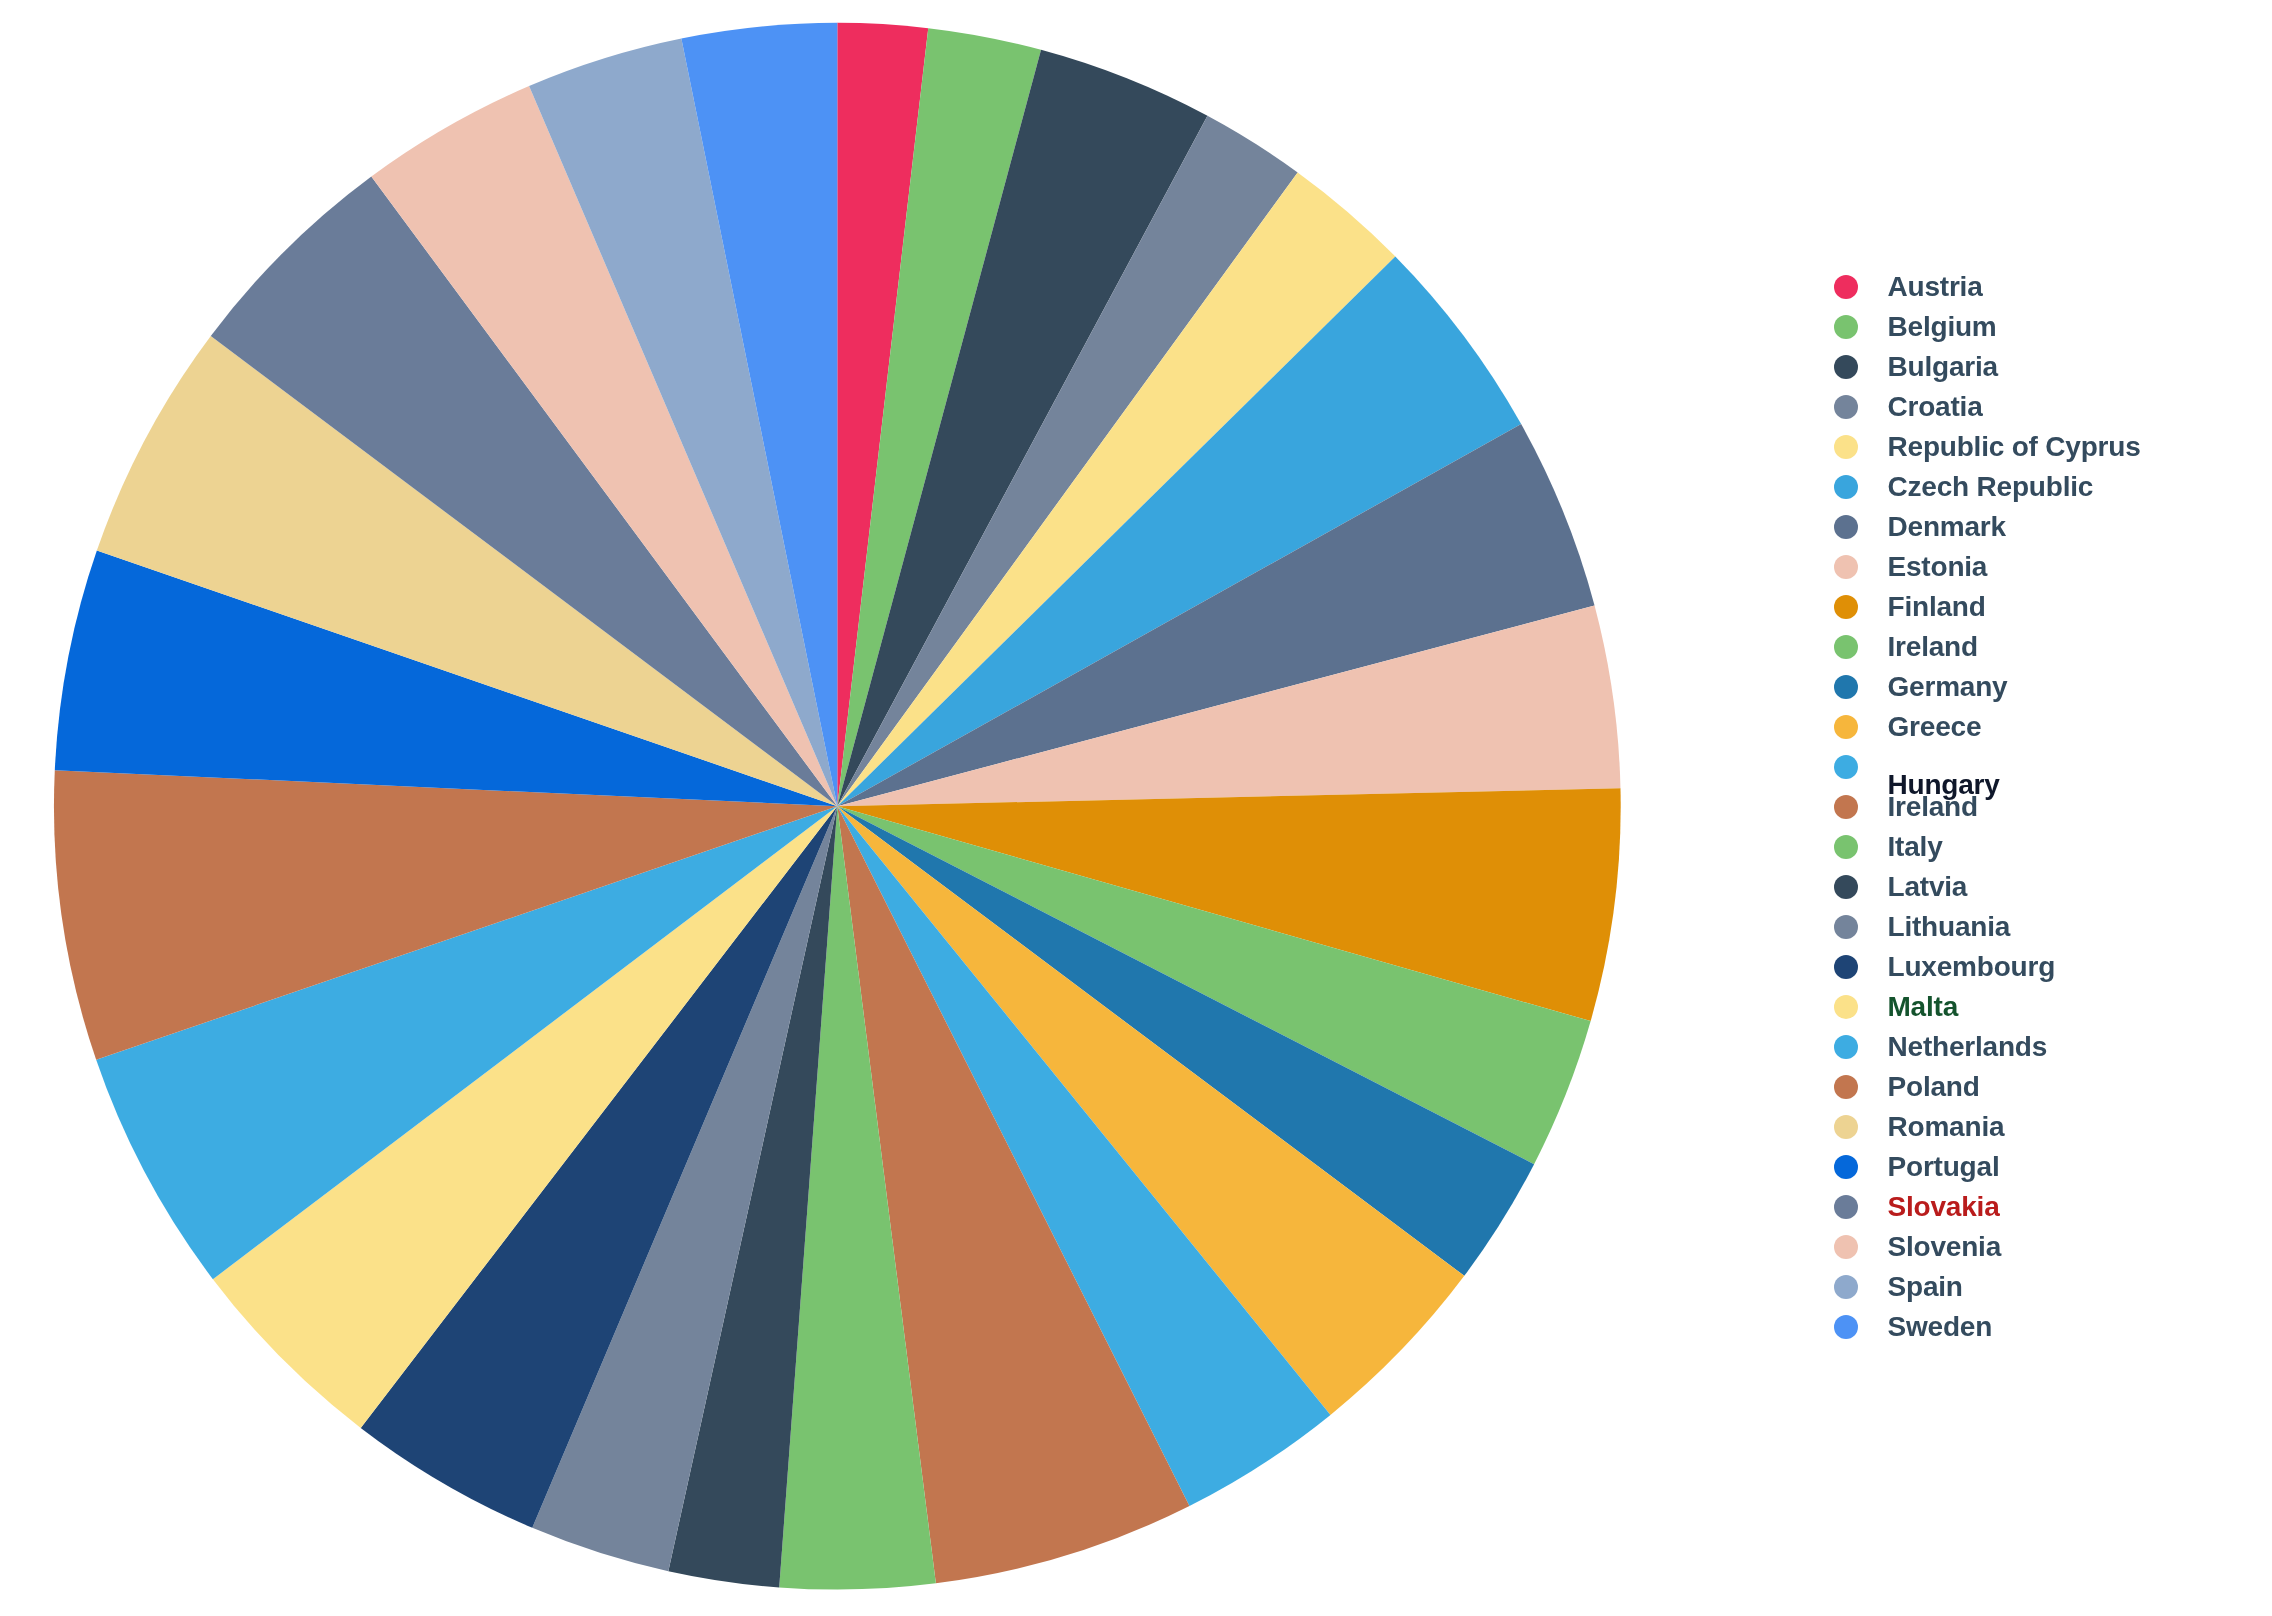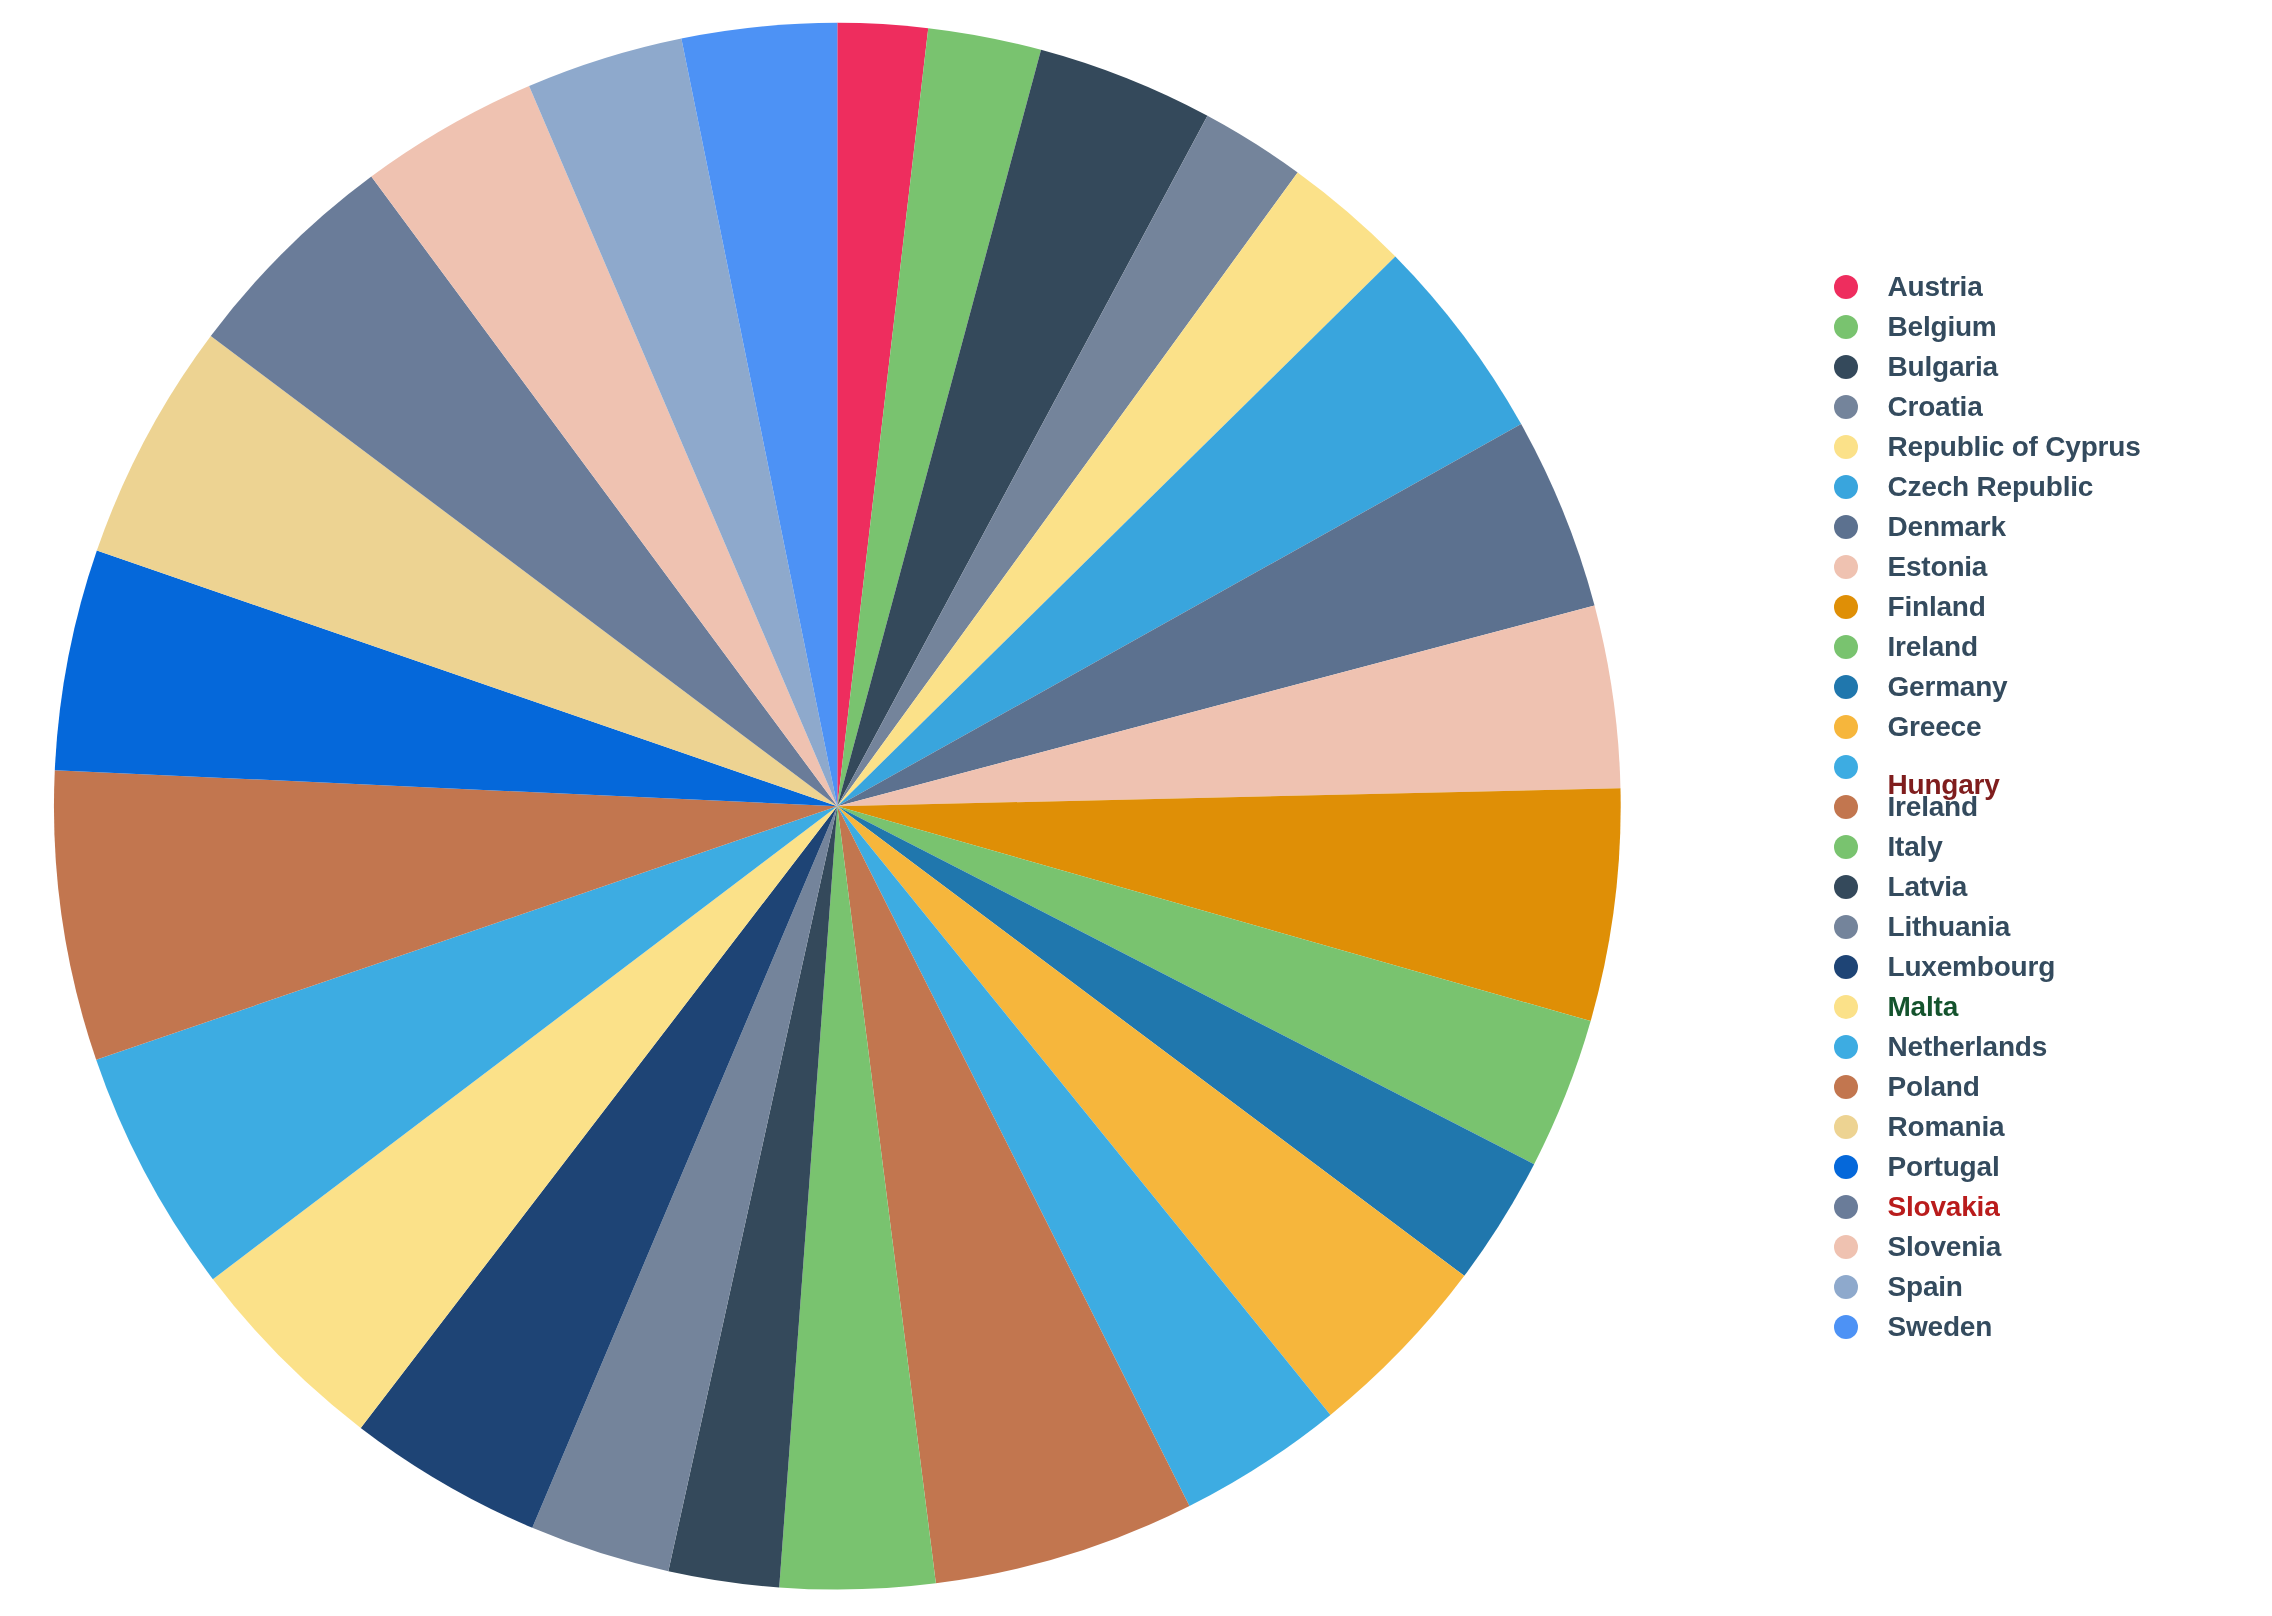--- a/index.html
+++ b/index.html
@@ -145,21 +145,21 @@
       <div class="legend-item">
         <span class="legend-swatch" style="background: rgb(32, 119, 173);"></span>
         <span class="legend-label" style="color: rgb(52, 75, 94);">Germany</span>
       </div>
       <div class="legend-item">
         <span class="legend-swatch" style="background: rgb(246, 182, 60);"></span>
         <span class="legend-label" style="color: rgb(52, 75, 94);">Greece</span>
       </div>
       <div class="legend-item">
         <span class="legend-swatch" style="background: rgb(61, 172, 226);"></span>
-        <span class="legend-label" style="color: #7f1d1d; margin-top: 36px;">Hungary</span>
+        <span class="legend-label" style="color: #0f172a; margin-top: 36px;">Hungary</span>
       </div>
       <div class="legend-item">
         <span class="legend-swatch" style="background: rgb(194, 118, 79);"></span>
         <span class="legend-label" style="color: rgb(52, 75, 94);">Ireland</span>
       </div>
       <div class="legend-item">
         <span class="legend-swatch" style="background: rgb(121, 195, 111);"></span>
         <span class="legend-label" style="color: rgb(52, 75, 94);">Italy</span>
       </div>
       <div class="legend-item">

